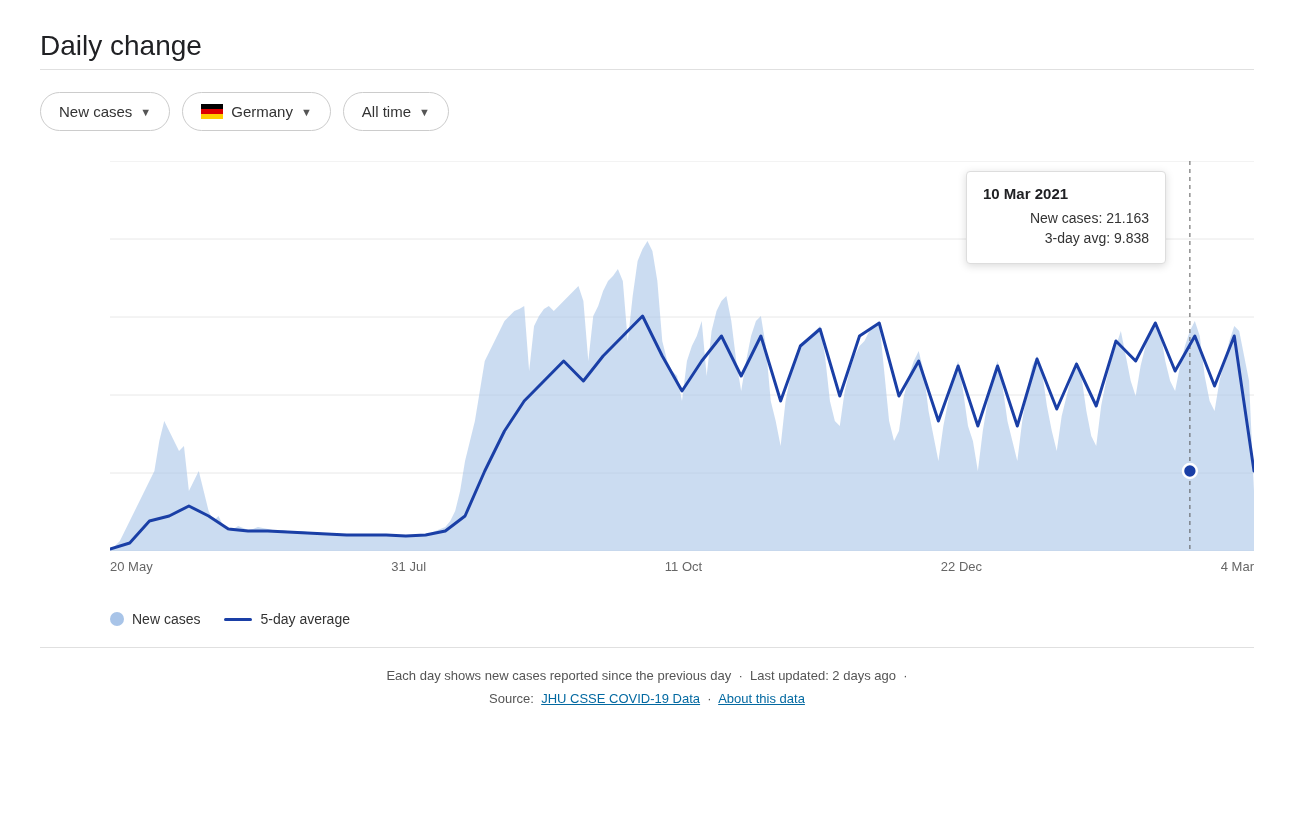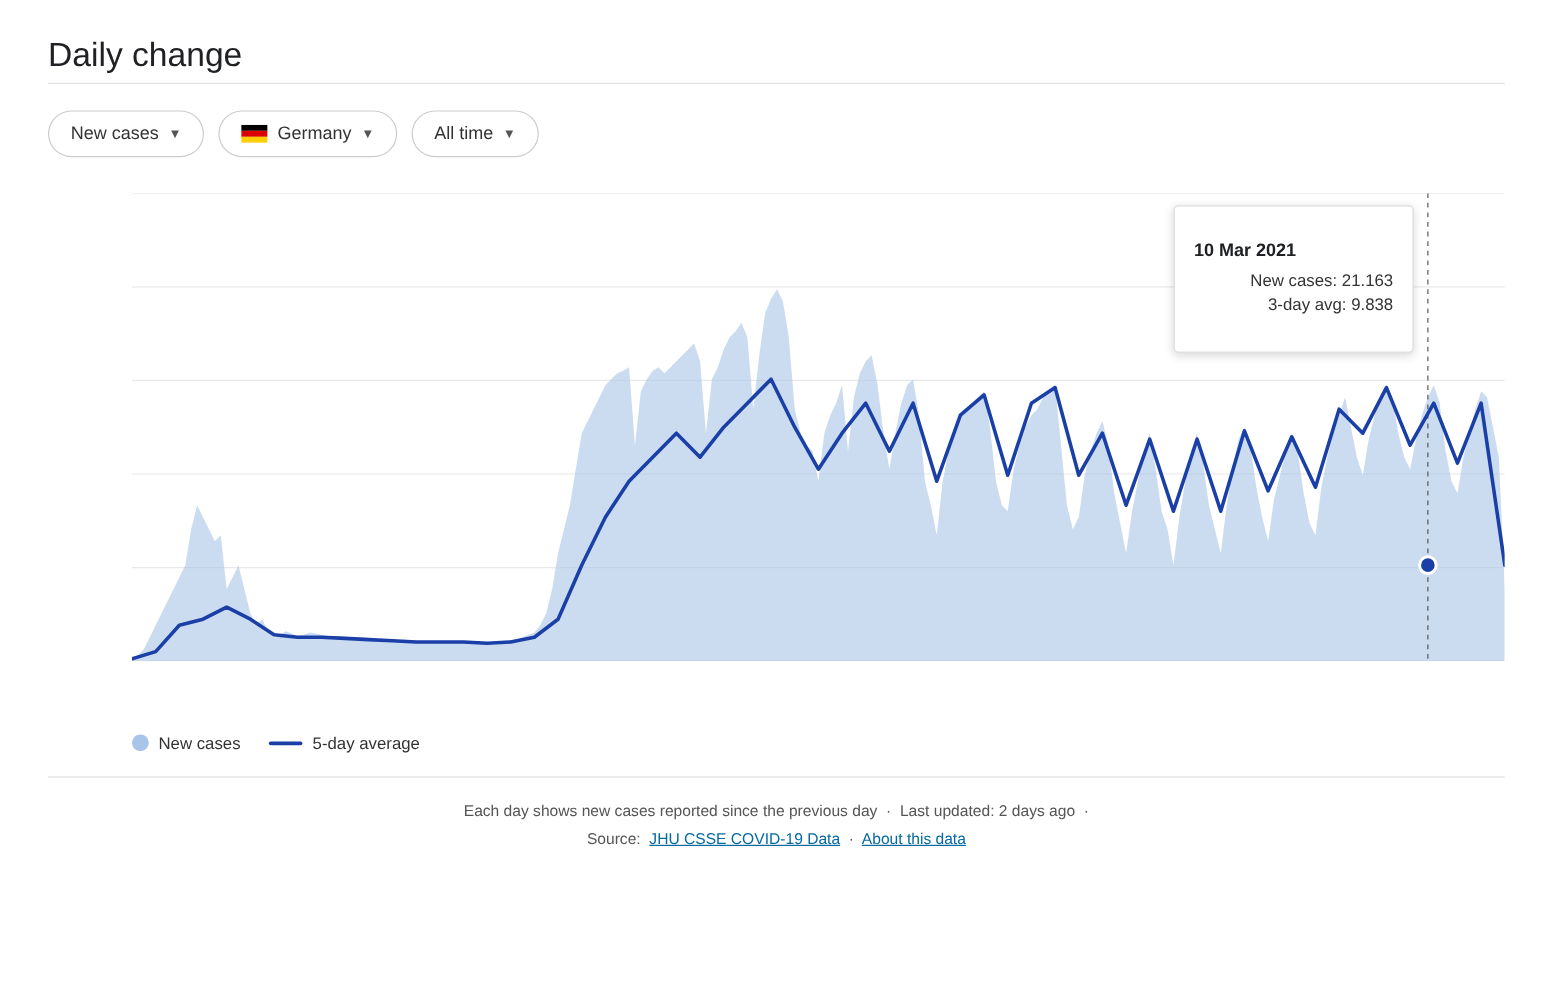--- a/index.html
+++ b/index.html
@@ -102,26 +102,26 @@
       padding-top: 8px;
     }
 
     .x-label {
       font-size: 13px;
       color: #666;
     }
 
     .tooltip-box {
       position: absolute;
-      right: 76px;
+      right: 88px;
       top: 10px;
       background: #fff;
       border: 1px solid #ddd;
       border-radius: 4px;
-      padding: 28px 16px;
+      padding: 13px 16px;
       box-shadow: 0 2px 8px rgba(0,0,0,0.15);
       min-width: 200px;
       z-index: 10;
     }
 
     .tooltip-date {
       font-weight: bold;
       font-size: 15px;
       margin-bottom: 8px;
       color: #202124;
@@ -315,20 +315,27 @@
         <span>New cases:</span>
         <span>21.163</span>
       </div>
       <div class="tooltip-row">
         <span>3-day avg:</span>
         <span>9.838</span>
       </div>
     </div>
   </div>
 
+  <div class="x-axis">
+    <span class="x-label">20 May</span>
+    <span class="x-label">31 Jul</span>
+    <span class="x-label">11 Oct</span>
+    <span class="x-label">22 Dec</span>
+    <span class="x-label">4 Mar</span>
+  </div>
 </div>
 
 <div class="legend">
   <div class="legend-item">
     <span class="legend-dot"></span>
     <span>New cases</span>
   </div>
   <div class="legend-item">
     <span class="legend-line"></span>
     <span>5-day average</span>

